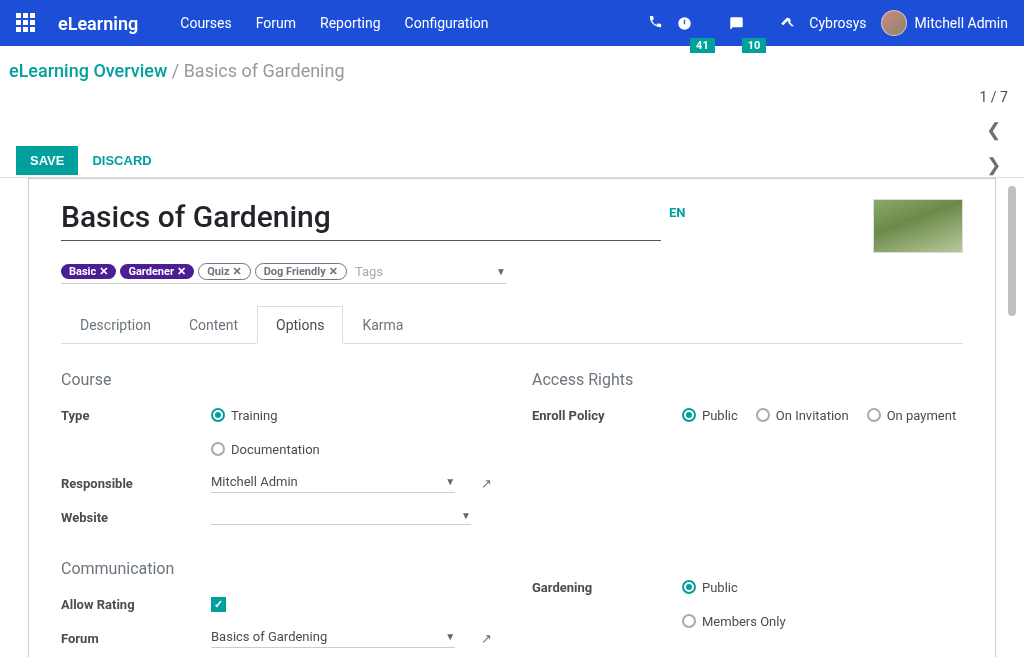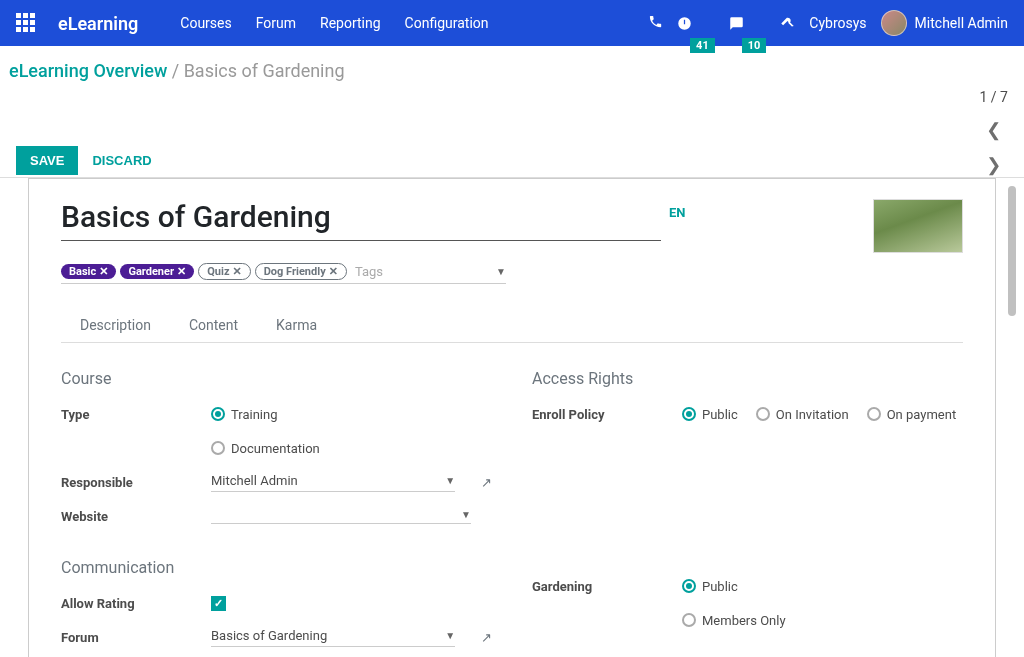--- a/index.html
+++ b/index.html
@@ -166,20 +166,21 @@
           <span>Dog Friendly</span>
           <span class="x">✕</span>
         </span>
     <span class="tag-placeholder">Tags</span>
     <span class="tag-caret">▼</span>
   </div>
 
   <div class="tabs">
     <div class="tab">Description</div>
     <div class="tab">Content</div>
+    <div class="tab active">Options</div>
     <div class="tab">Karma</div>
   </div>
 
   <div class="form-grid">
     <div class="col">
       <div class="section-h">Course</div>
       <div class="field-row">
         <div class="field-label">Type</div>
         <div class="field-val">
           <span class="radio checked">

